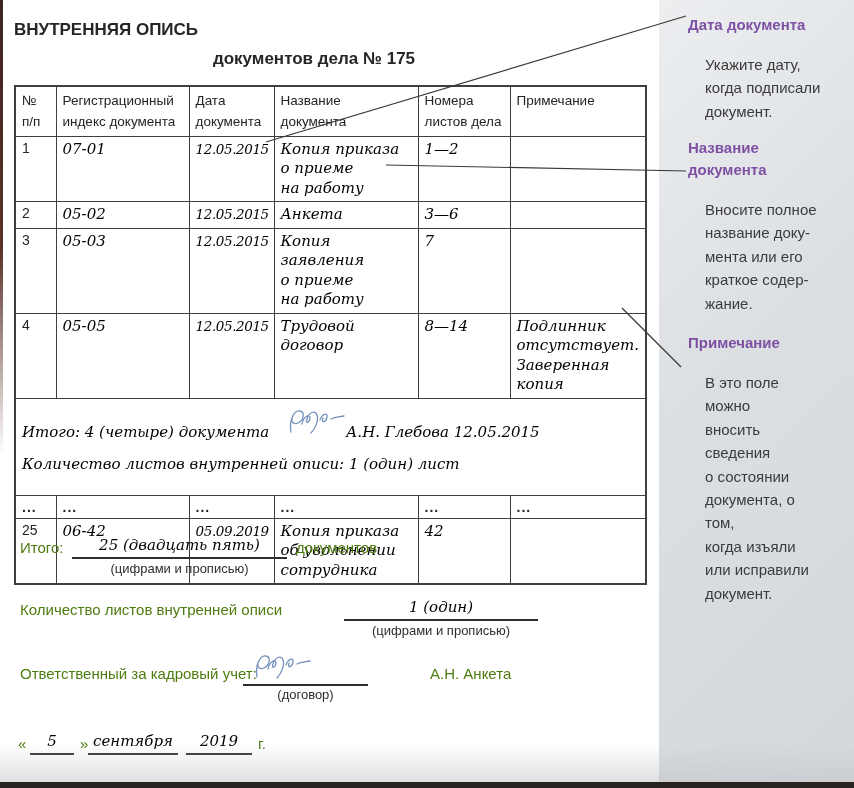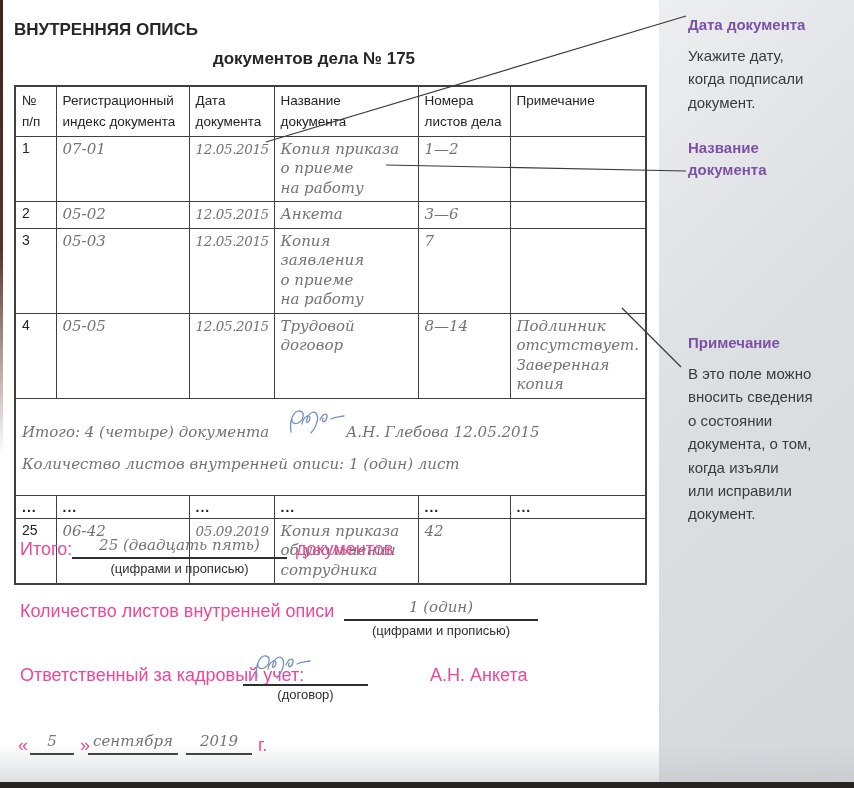--- a/index.html
+++ b/index.html
@@ -12,44 +12,44 @@
   .edge-left{position:absolute;left:0;top:0;width:3px;height:455px;
     background:linear-gradient(to bottom,#3e2420 0%,#5a322a 55%,rgba(90,50,42,0) 100%);}
   .edge-bottom{position:absolute;left:0;bottom:0;width:100%;height:6px;background:#27231f;}
   .bottom-shade{position:absolute;left:0;bottom:6px;width:100%;height:38px;
     background:linear-gradient(to bottom,rgba(197,201,205,0),rgba(193,197,201,0.55));}
   
   .sidebar{position:absolute;left:659px;top:0;width:195px;height:782px;
     background:linear-gradient(135deg,#eceef0 0%,#dcdfe2 45%,#d4d8db 100%);}
   .ann{position:absolute;left:29px;width:152px;}
   .ann-h{font-weight:bold;font-size:15px;line-height:22px;margin:0 0 8px 0;white-space:pre-line;color:#7d50a4;}
-  .ann-p{font-size:15px;line-height:23.4px;margin:0;white-space:pre-line;color:#3b3b3b;}
+  .ann-p{font-size:15px;line-height:23.4px;margin:17px;white-space:pre-line;color:#3b3b3b;}
   
   .doc-title{position:absolute;left:14px;top:20px;width:600px;text-align:left;
     font-size:17px;font-weight:bold;color:#262626;}
   .doc-subtitle{position:absolute;left:14px;top:49px;width:600px;text-align:center;
     font-size:17px;font-weight:bold;color:#262626;}
   
   table.inv{position:absolute;left:14px;top:85px;width:631px;border-collapse:collapse;
     table-layout:fixed;border:2px solid #3f3f3f;}
   table.inv th,table.inv td{border:1px solid #3f3f3f;vertical-align:top;
     padding:3px 6px;white-space:pre-line;overflow:hidden;}
   table.inv th{font-weight:normal;font-size:13.5px;line-height:21px;text-align:left;color:#242424;}
   td.num{font-size:14px;color:#242424;}
-  .blue{font-family:"DejaVu Serif",serif;font-style:italic;color:#737373;
+  .blue{font-family:"DejaVu Serif",serif;font-style:italic;color:#000000;
     font-size:15px;line-height:19.5px;}
   td.date{font-size:13.5px;letter-spacing:-0.4px;}
   td.sum-cell{padding:0;position:relative;text-align:center;}
   .sum-item{position:absolute;white-space:nowrap;}
   td.dots{font-size:14px;font-weight:bold;color:#242424;padding-top:1px;letter-spacing:1px;}
   
   .connectors{position:absolute;left:0;top:0;width:854px;height:788px;pointer-events:none;}
   
   .abs{position:absolute;}
-  .lbl{font-size:18px;color:#ec4899;white-space:nowrap;}
+  .lbl{font-size:15px;color:#4d7c0f;white-space:nowrap;}
   .fill-line{border-bottom:2px solid #2e2e2e;text-align:center;height:21px;}
   .caption{font-size:13px;color:#2e2e2e;text-align:center;white-space:nowrap;}
   .sig{position:absolute;}
   .sig path{fill:none;stroke:#7591bd;stroke-width:1.3;stroke-linecap:round;}
 </style>
 </head>
 <body>
 
 <div class="page">
 
@@ -58,20 +58,25 @@
   <aside class="sidebar">
     <section class="ann" style="top:14px">
       <h3 class="ann-h">Дата документа</h3>
       <p class="ann-p">Укажите дату,
 когда подписали
 документ.</p>
     </section>
     <section class="ann" style="top:137px">
       <h3 class="ann-h">Название
 документа</h3>
+      <p class="ann-p">Вносите полное
+название доку-
+мента или его
+краткое содер-
+жание.</p>
     </section>
     <section class="ann" style="top:332px">
       <h3 class="ann-h">Примечание</h3>
       <p class="ann-p">В это поле можно
 вносить сведения
 о состоянии
 документа, о том,
 когда изъяли
 или исправили
 документ.</p>

